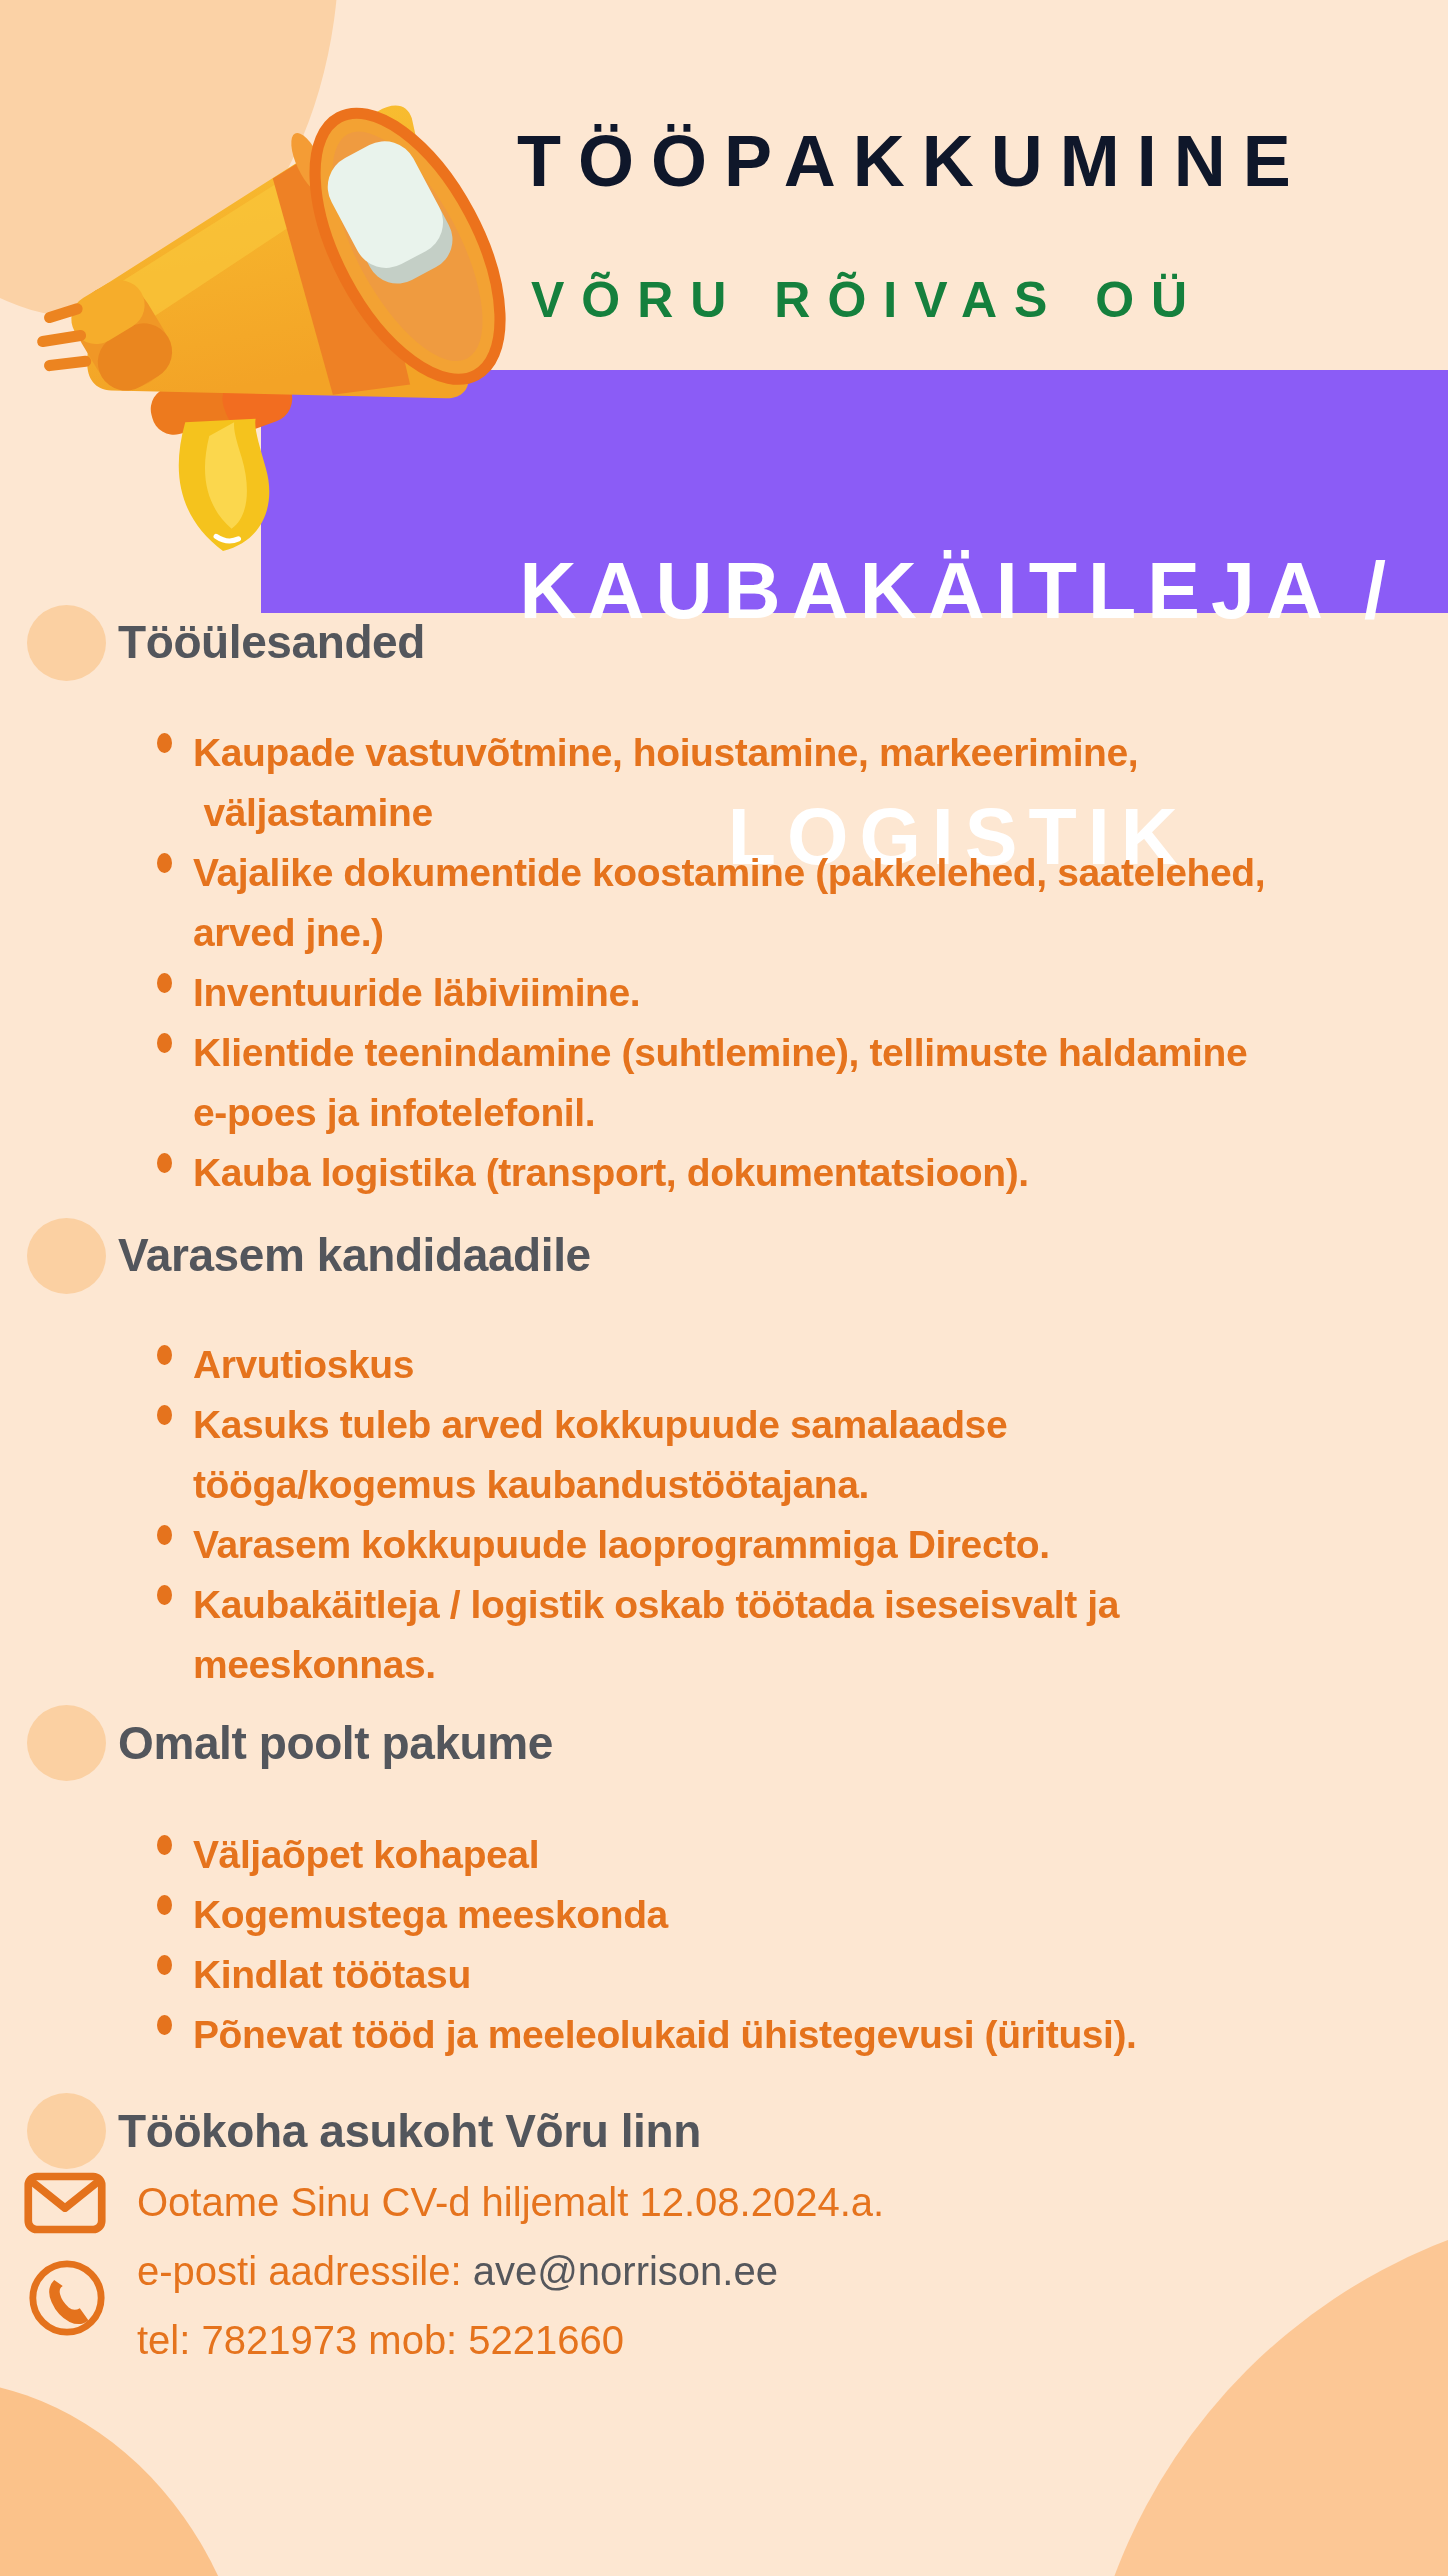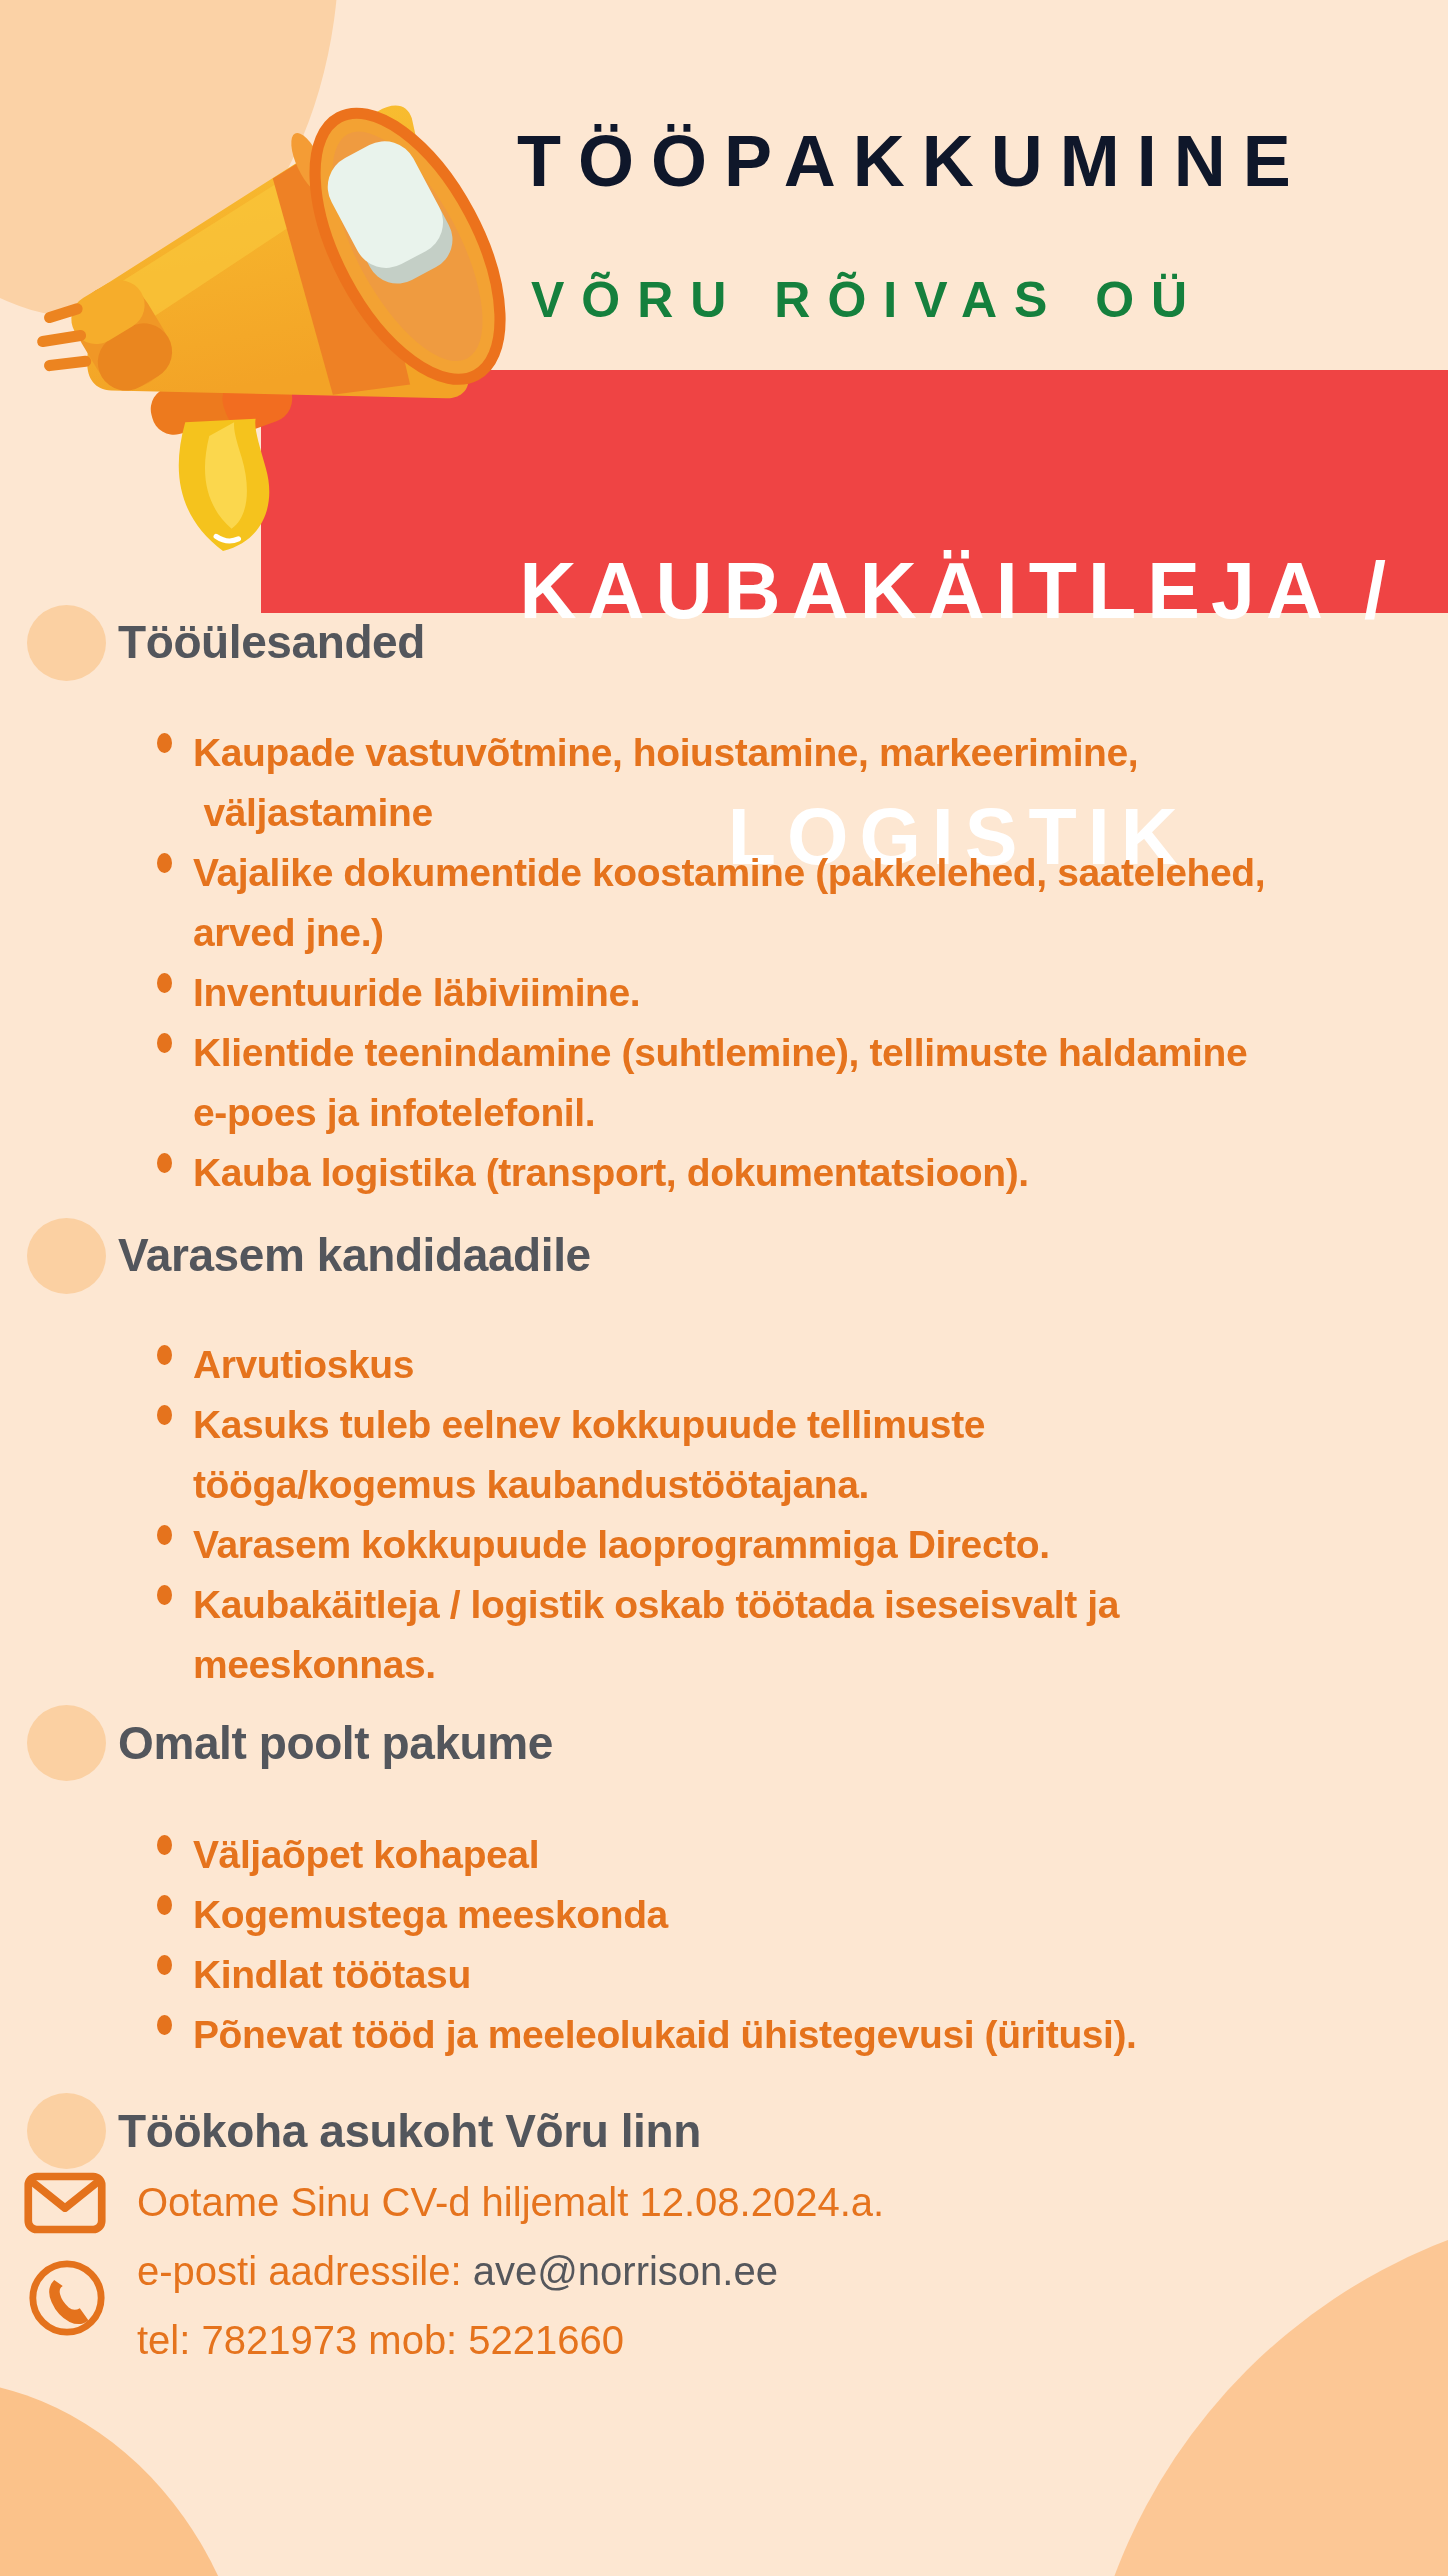--- a/index.html
+++ b/index.html
@@ -25,21 +25,21 @@
     font-size:72px;font-weight:bold;color:#0f172a;
     letter-spacing:17px;white-space:pre;
   }
   .company{
     position:absolute;left:531px;top:271px;
     font-size:50px;font-weight:bold;color:#15803d;
     letter-spacing:17px;white-space:pre;
   }
   .banner{
     position:absolute;left:261px;top:370px;width:1188px;height:243px;
-    background:#ef4444;
+    background:#8b5cf6;
   }
   .banner-text{
     position:absolute;left:215px;right:8.6px;top:15.5px;
     text-align:center;
     font-size:79px;font-weight:bold;color:#ffffff;
     letter-spacing:11px;line-height:82px;white-space:pre;
   }
   .megaphone{position:absolute;left:17px;top:34px;width:515px;height:567px;}
 
   
@@ -172,21 +172,21 @@
 
   <div class="sec-circle c2"></div>
   <div class="sec-heading h2">Varasem kandidaadile</div>
   <div class="blist l2">
     <div class="bullet">
       <span class="dot"></span>
       <div class="line">Arvutioskus</div>
     </div>
     <div class="bullet">
       <span class="dot"></span>
-      <div class="line">Kasuks tuleb eelnev kokkupuude tellimuste</div>
+      <div class="line">Kasuks tuleb arved kokkupuude samalaadse</div>
       <div class="line">tööga/kogemus kaubandustöötajana.</div>
     </div>
     <div class="bullet">
       <span class="dot"></span>
       <div class="line">Varasem kokkupuude laoprogrammiga Directo.</div>
     </div>
     <div class="bullet">
       <span class="dot"></span>
       <div class="line">Kaubakäitleja / logistik oskab töötada iseseisvalt ja</div>
       <div class="line">meeskonnas.</div>

